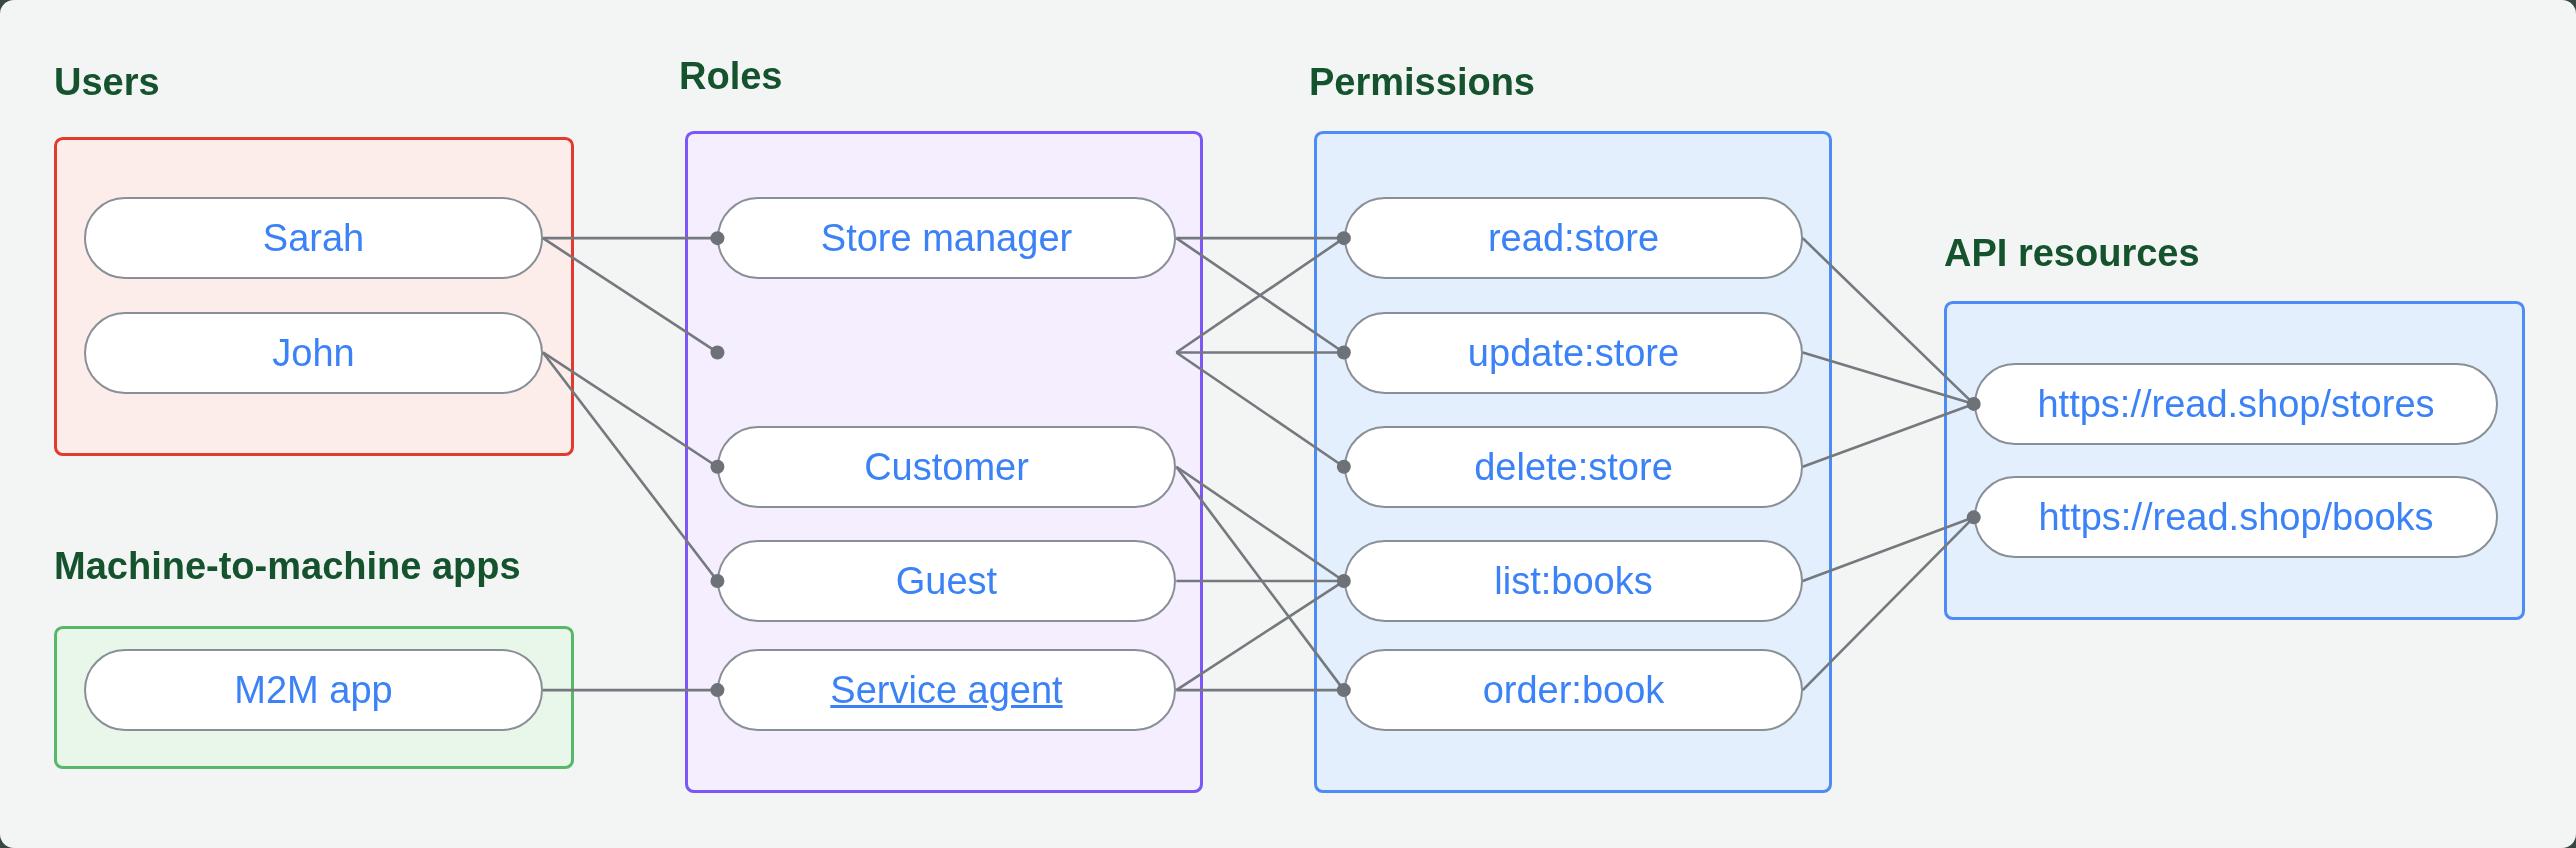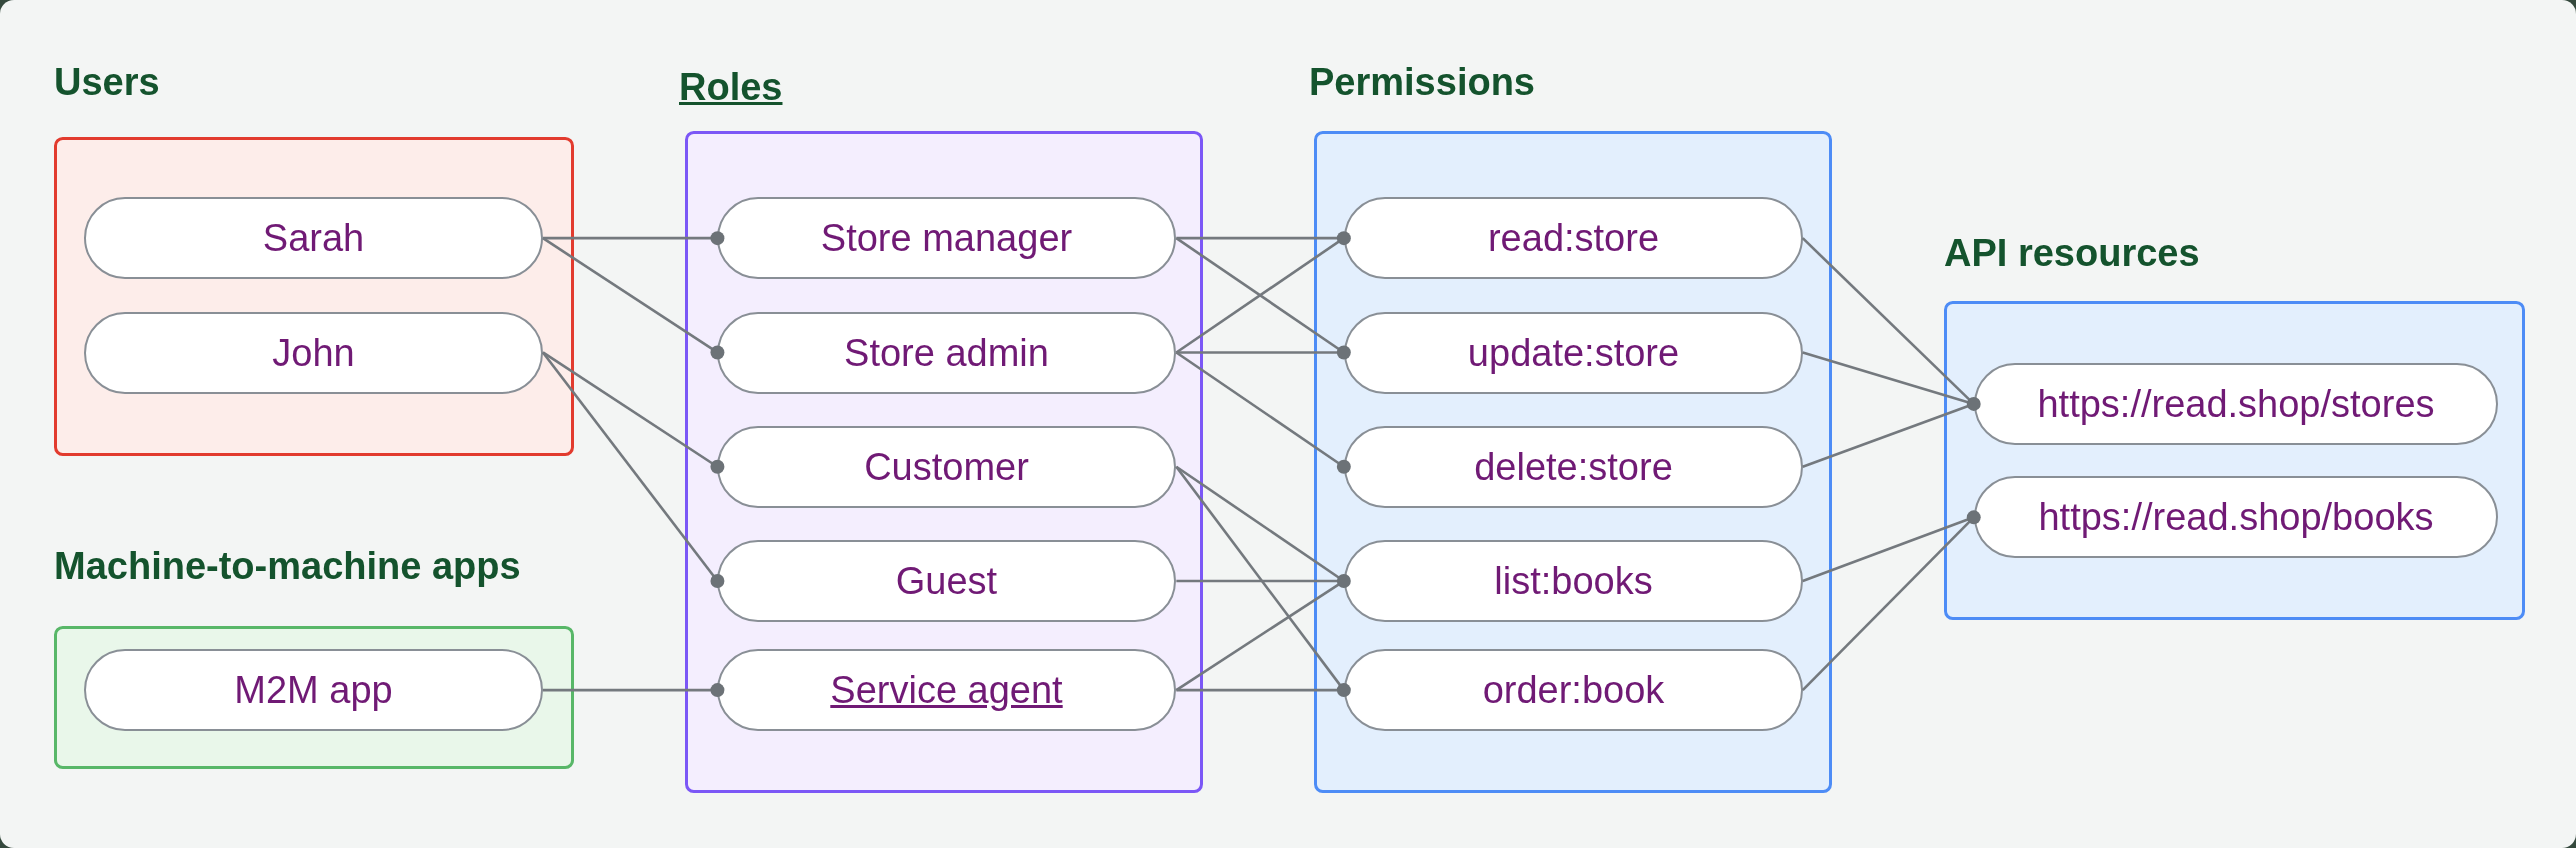--- a/index.html
+++ b/index.html
@@ -38,21 +38,21 @@
     position:absolute;
     box-sizing:border-box;
     height:82px;
     background:#ffffff;
     border:2.6px solid #898f96;
     border-radius:44px;
     display:flex;
     align-items:center;
     justify-content:center;
     font-size:38px;
-    color:#701a75;
+    color:#3b82f6;
     white-space:nowrap;
     z-index:2;
   }
   .w-user{left:84px;width:459px;}
   .w-role{left:717px;width:459px;}
   .w-perm{left:1344px;width:459px;}
   .w-api{left:1974px;width:524px;}
   .edges{
     position:absolute;
     left:0;top:0;
@@ -61,21 +61,21 @@
   }
   .edges line{stroke:#74797e;stroke-width:3;}
   .edges circle{fill:#6c7277;}
 </style>
 </head>
 <body>
 
 <div class="panel">
 
   <div class="group-label" style="left:54px;top:61px;">Users</div>
-  <div class="group-label" style="left:679px;top:66px;text-decoration:underline;">Roles</div>
+  <div class="group-label" style="left:679px;top:55px;">Roles</div>
   <div class="group-label" style="left:1309px;top:61px;">Permissions</div>
   <div class="group-label" style="left:1944px;top:232px;">API resources</div>
   <div class="group-label" style="left:54px;top:545px;">Machine-to-machine apps</div>
 
   <div class="gbox users" style="left:54px;top:137px;width:520px;height:319px;"></div>
   <div class="gbox m2m" style="left:54px;top:626px;width:520px;height:143px;"></div>
   <div class="gbox roles" style="left:685px;top:131px;width:518px;height:662px;"></div>
   <div class="gbox blue" style="left:1314px;top:131px;width:518px;height:662px;"></div>
   <div class="gbox blue" style="left:1944px;top:301px;width:581px;height:319px;"></div>
 
@@ -84,23 +84,20 @@
   </div>
   <div class="pill w-user" style="top:312px;">
     <span>John</span>
   </div>
   <div class="pill w-user" style="top:649px;">
     <span>M2M app</span>
   </div>
 
   <div class="pill w-role" style="top:197px;">
     <span>Store manager</span>
-  </div>
-  <div class="pill w-role" style="top:312px;">
-    <span>Store admin</span>
   </div>
   <div class="pill w-role" style="top:426px;">
     <span>Customer</span>
   </div>
   <div class="pill w-role" style="top:540px;">
     <span>Guest</span>
   </div>
   <div class="pill w-role" style="top:649px;text-decoration:underline;">
     <span>Service agent</span>
   </div>

